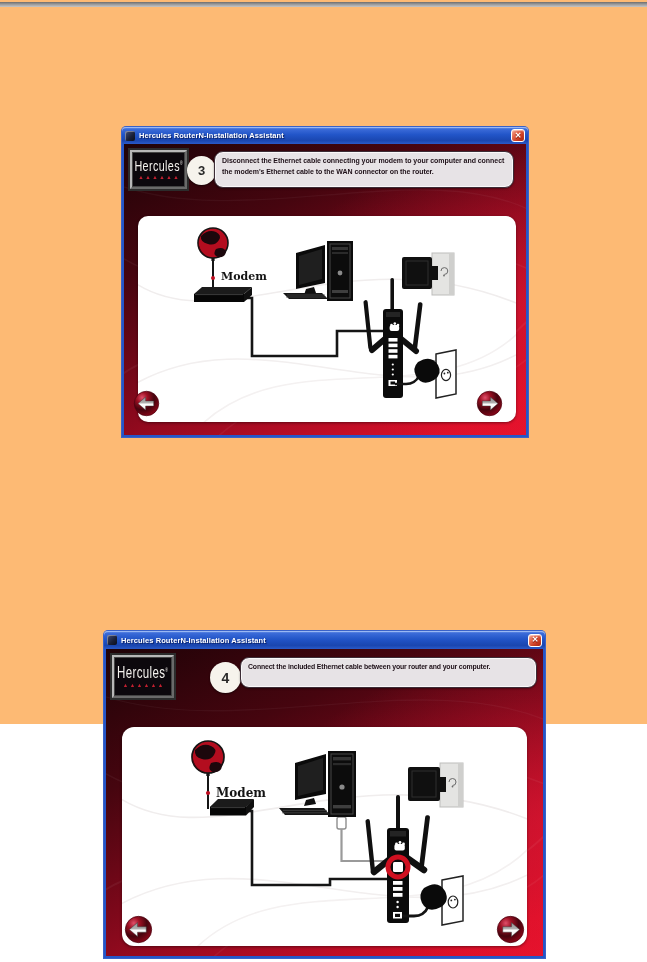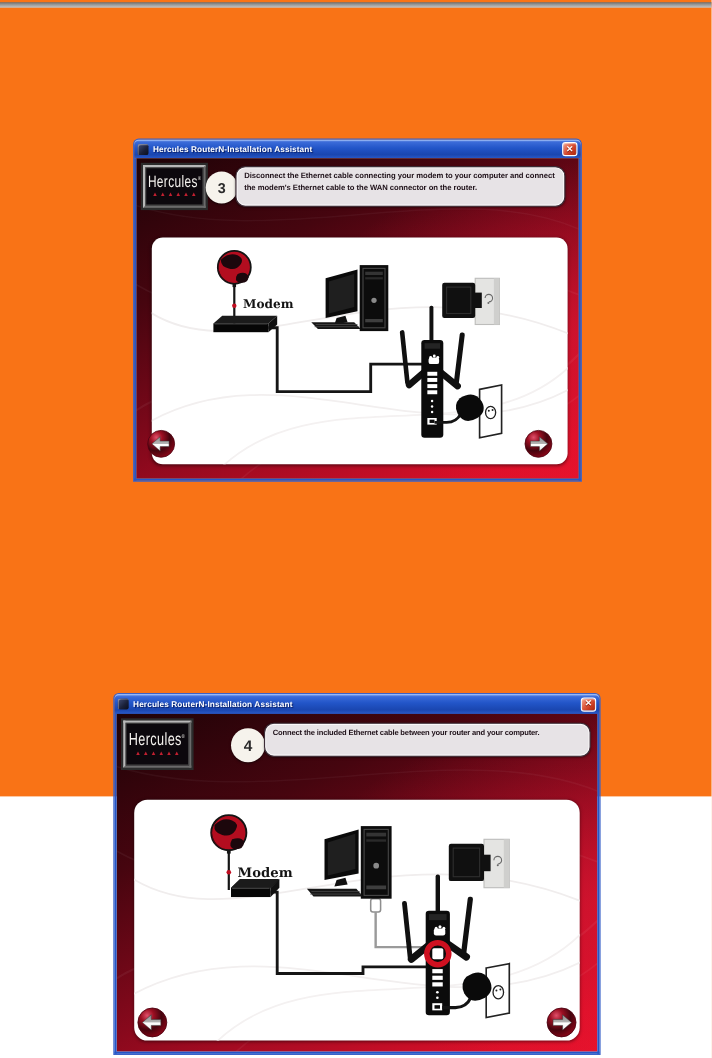--- a/index.html
+++ b/index.html
@@ -1,18 +1,18 @@
 <!DOCTYPE html>
 <html><head>
 <meta charset="utf-8">
 <style>
   * { margin:0; padding:0; box-sizing:border-box; }
   html,body { width:647px; height:962px; background:#ffffff; overflow:hidden;
               font-family:"Liberation Sans", sans-serif; }
-  .page { position:relative; width:647px; height:724px; background:#f97316; }
+  .page { position:relative; width:647px; height:724px; background:#fdba74; }
 
   .top-rule { position:absolute; left:0; top:2px; width:647px; height:5px;
     background:linear-gradient(180deg,#6e6e6e 0%,#9a9a9a 45%,#c6c6c6 100%); }
 
   
   .wiz { position:absolute; border-radius:4px 4px 0 0;
          box-shadow:0 0 0 1px #3a62c8; }
   .titlebar { position:absolute; left:0; top:0; right:0; display:flex; align-items:center;
     padding:0 3px; border-radius:4px 4px 0 0;
     background:linear-gradient(180deg,#6f96e8 0%,#3a6ad8 14%,#2255c8 45%,#1a46b0 80%,#2a5ac8 100%);

